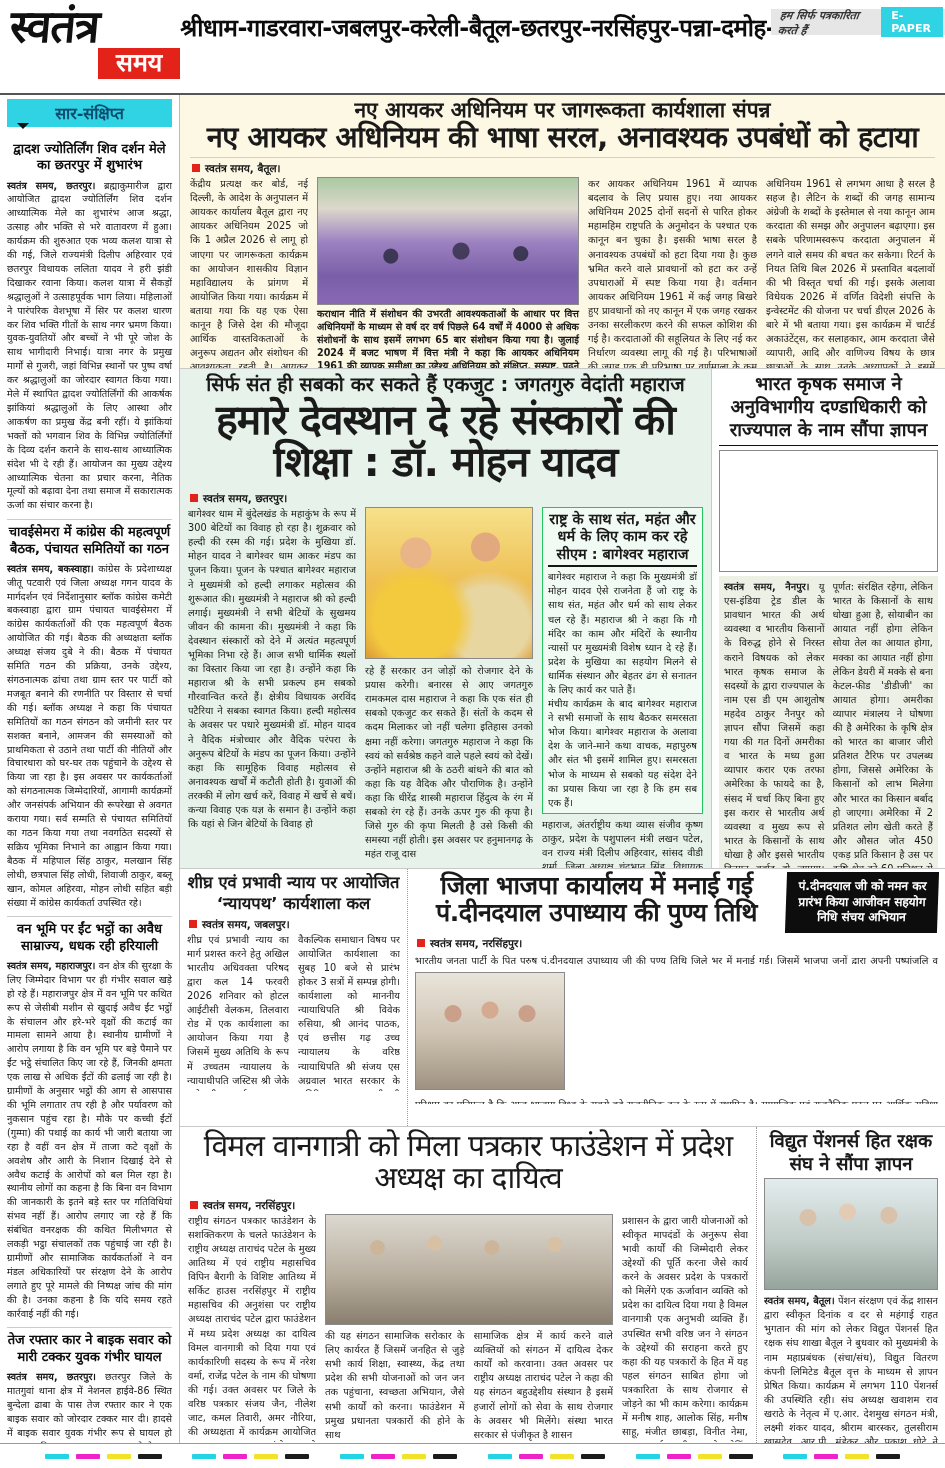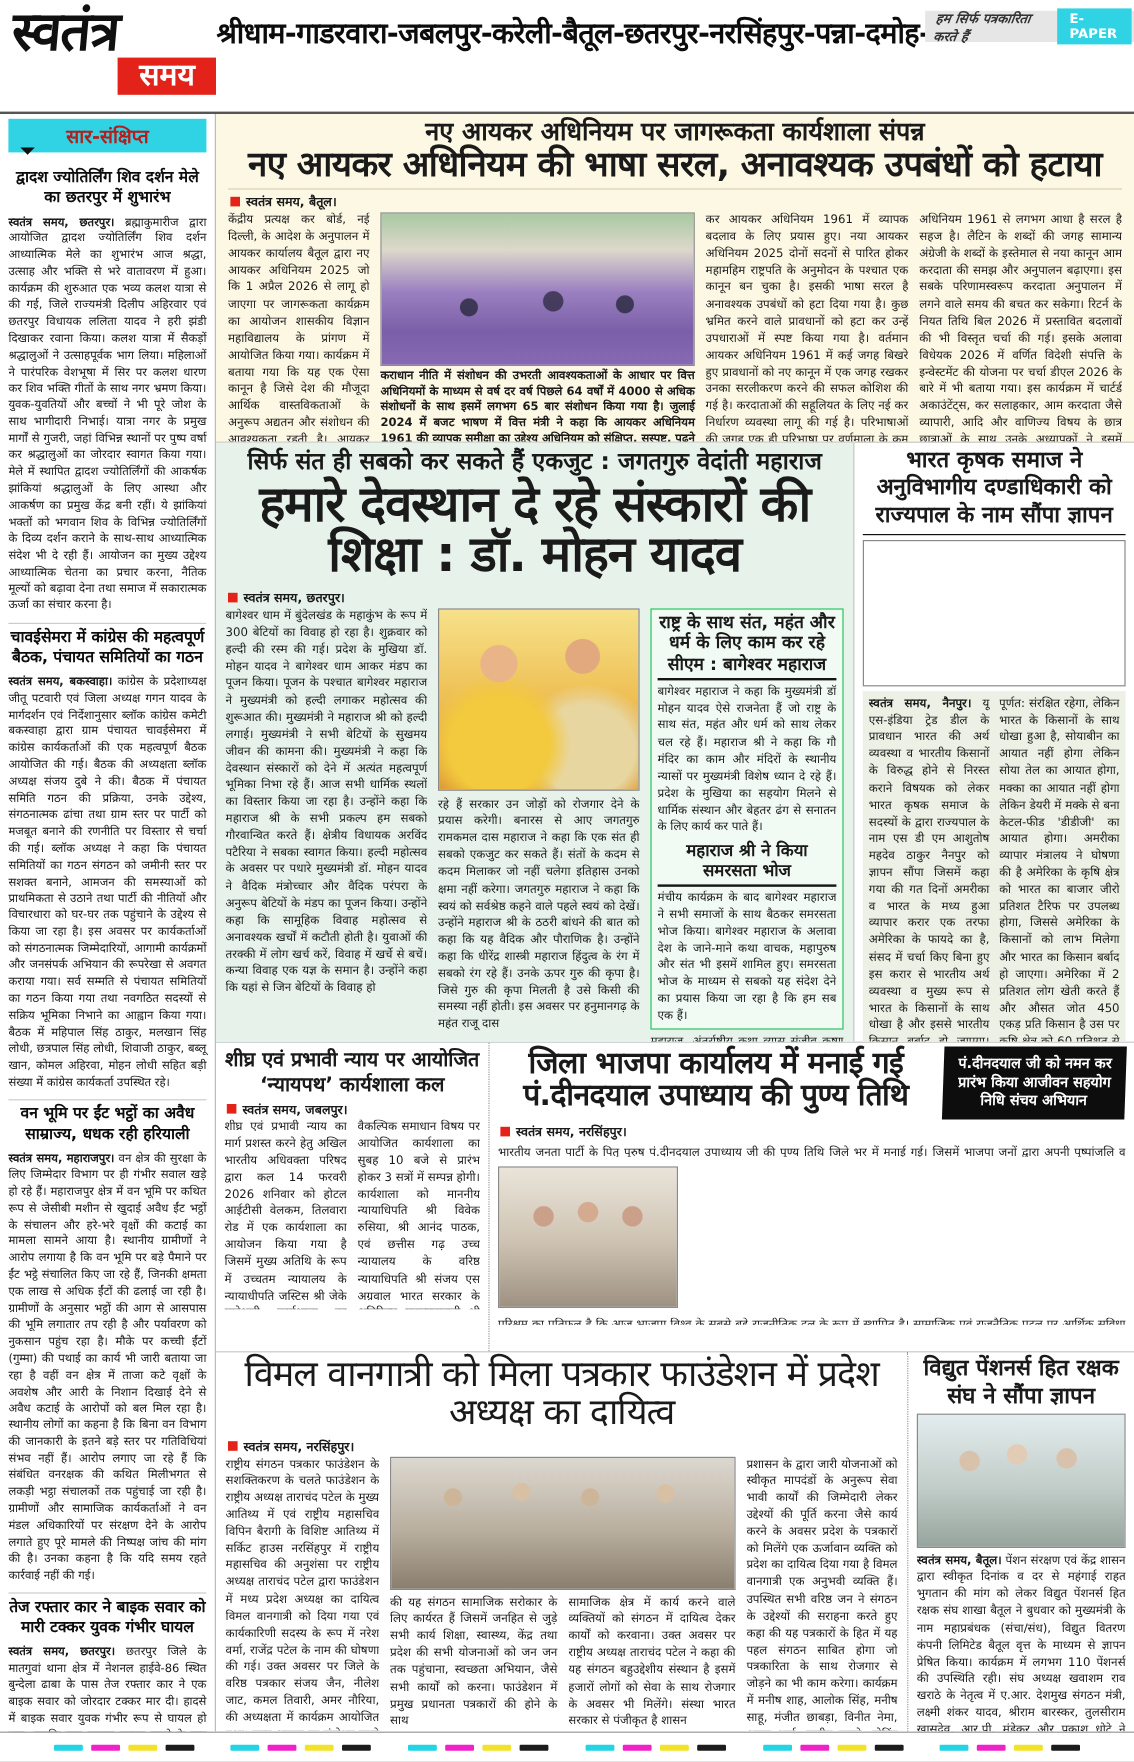--- a/index.html
+++ b/index.html
@@ -21,21 +21,21 @@
   .edition-badge { background:#9deef5; border:1px solid #30c6d6; border-radius:4px; font-size:15px; font-weight:800; padding:3px 24px 3px 12px; position:relative; }
   .page-circle { position:absolute; right:-14px; top:-5px; width:32px; height:32px; border-radius:50%; background:#fff; border:2px solid #888; display:flex; align-items:center; justify-content:center; font-size:15px; font-weight:800; }
   .dateline { font-size:15px; font-weight:800; }
 
   
   .content { display:flex; height:1348px; }
   .sidebar { width:180px; border-right:1px solid #bbb; padding:4px 7px; overflow:hidden; }
   .mainarea { flex:1; display:flex; flex-direction:column; overflow:hidden; }
 
   
-  .sb-title { background:#2fd3e3; color:#b91c1c; text-align:center; font-size:16px; font-weight:800; padding:3px 12px; position:relative; margin-bottom:10px; }
+  .sb-title { background:#2fd3e3; color:#0c4a6e; text-align:center; font-size:16px; font-weight:800; padding:3px 12px; position:relative; margin-bottom:10px; }
   .sb-title:after { content:""; position:absolute; left:10px; bottom:-8px; border:6px solid transparent; border-top-color:#111; }
   .brief { border-bottom:1px solid #ccc; padding:4px 0 7px 0; }
   .brief:last-child { border-bottom:none; }
   .brief h3 { font-size:13px; line-height:1.25; text-align:center; font-weight:800; margin-bottom:5px; color:#0d0d0d; }
   .brief p { font-size:9.6px; line-height:1.45; text-align:justify; }
   .inline-by { font-weight:800; }
 
   
   .byline { display:flex; align-items:center; gap:5px; font-size:10.5px; font-weight:800; margin:3px 0 2px 2px; }
   .sq { width:8px; height:8px; background:#e32219; flex:0 0 auto; }
@@ -221,21 +221,20 @@
             <div class="btxt ma-colA">बागेश्वर धाम में बुंदेलखंड के महाकुंभ के रूप में 300 बेटियों का विवाह हो रहा है। शुक्रवार को हल्दी की रस्म की गई। प्रदेश के मुखिया डॉ. मोहन यादव ने बागेश्वर धाम आकर मंडप का पूजन किया। पूजन के पश्चात बागेश्वर महाराज ने मुख्यमंत्री को हल्दी लगाकर महोत्सव की शुरूआत की। मुख्यमंत्री ने महाराज श्री को हल्दी लगाई। मुख्यमंत्री ने सभी बेटियों के सुखमय जीवन की कामना की। मुख्यमंत्री ने कहा कि देवस्थान संस्कारों को देने में अत्यंत महत्वपूर्ण भूमिका निभा रहे हैं। आज सभी धार्मिक स्थलों का विस्तार किया जा रहा है। उन्होंने कहा कि महाराज श्री के सभी प्रकल्प हम सबको गौरवान्वित करते हैं। क्षेत्रीय विधायक अरविंद पटैरिया ने सबका स्वागत किया। हल्दी महोत्सव के अवसर पर पधारे मुख्यमंत्री डॉ. मोहन यादव ने वैदिक मंत्रोच्चार और वैदिक परंपरा के अनुरूप बेटियों के मंडप का पूजन किया। उन्होंने कहा कि सामूहिक विवाह महोत्सव से अनावश्यक खर्चों में कटौती होती है। युवाओं की तरक्की में लोग खर्च करें, विवाह में खर्चे से बचें। कन्या विवाह एक यज्ञ के समान है। उन्होंने कहा कि यहां से जिन बेटियों के विवाह हो</div>
             <div class="ma-colB">
               <div class="photo ph-haldi"></div>
               <div class="btxt" style="flex:1">रहे हैं सरकार उन जोड़ों को रोजगार देने के प्रयास करेगी। बनारस से आए जगतगुरु रामकमल दास महाराज ने कहा कि एक संत ही सबको एकजुट कर सकते हैं। संतों के कदम से कदम मिलाकर जो नहीं चलेगा इतिहास उनको क्षमा नहीं करेगा। जगतगुरु महाराज ने कहा कि स्वयं को सर्वश्रेष्ठ कहने वाले पहले स्वयं को देखें। उन्होंने महाराज श्री के ठठरी बांधने की बात को कहा कि यह वैदिक और पौराणिक है। उन्होंने कहा कि धीरेंद्र शास्त्री महाराज हिंदुत्व के रंग में सबको रंग रहे हैं। उनके ऊपर गुरु की कृपा है। जिसे गुरु की कृपा मिलती है उसे किसी की समस्या नहीं होती। इस अवसर पर हनुमानगढ़ के महंत राजू दास</div>
             </div>
             <div class="ma-colC">
               <div class="subbox">
                 <h4>राष्ट्र के साथ संत, महंत और धर्म के लिए काम कर रहे सीएम : बागेश्वर महाराज</h4>
                 <div class="btxt">बागेश्वर महाराज ने कहा कि मुख्यमंत्री डॉ मोहन यादव ऐसे राजनेता हैं जो राष्ट्र के साथ संत, महंत और धर्म को साथ लेकर चल रहे हैं। महाराज श्री ने कहा कि गौ मंदिर का काम और मंदिरों के स्थानीय न्यासों पर मुख्यमंत्री विशेष ध्यान दे रहे हैं। प्रदेश के मुखिया का सहयोग मिलने से धार्मिक संस्थान और बेहतर ढंग से सनातन के लिए कार्य कर पाते हैं।</div>
                 <div class="subbox2">
-                  <h4>महाराज श्री ने किया समरसता भोज</h4>
                   <div class="btxt">मंचीय कार्यक्रम के बाद बागेश्वर महाराज ने सभी समाजों के साथ बैठकर समरसता भोज किया। बागेश्वर महाराज के अलावा देश के जाने-माने कथा वाचक, महापुरुष और संत भी इसमें शामिल हुए। समरसता भोज के माध्यम से सबको यह संदेश देने का प्रयास किया जा रहा है कि हम सब एक हैं।</div>
                 </div>
               </div>
               <div class="btxt" style="flex:1; margin-top:4px">महाराज, अंतर्राष्ट्रीय कथा व्यास संजीव कृष्ण ठाकुर, प्रदेश के पशुपालन मंत्री लखन पटेल, वन राज्य मंत्री दिलीप अहिरवार, सांसद वीडी शर्मा, जिला अध्यक्ष चंद्रभान सिंह, विधायक ललिता यादव, अरविंद पटैरिया, बबलू शुक्ला, किसान मोर्चा जिला अध्यक्ष बॉबी राजा, प्रदेश मंत्री अर्चना सिंह सहित बड़ी संख्या में राजनेता उपस्थित रहे।</div>
             </div>
           </div>
         </section>
 
         <section class="krishak">
           <div class="headline">भारत कृषक समाज ने अनुविभागीय दण्डाधिकारी को राज्यपाल के नाम सौंपा ज्ञापन</div>

